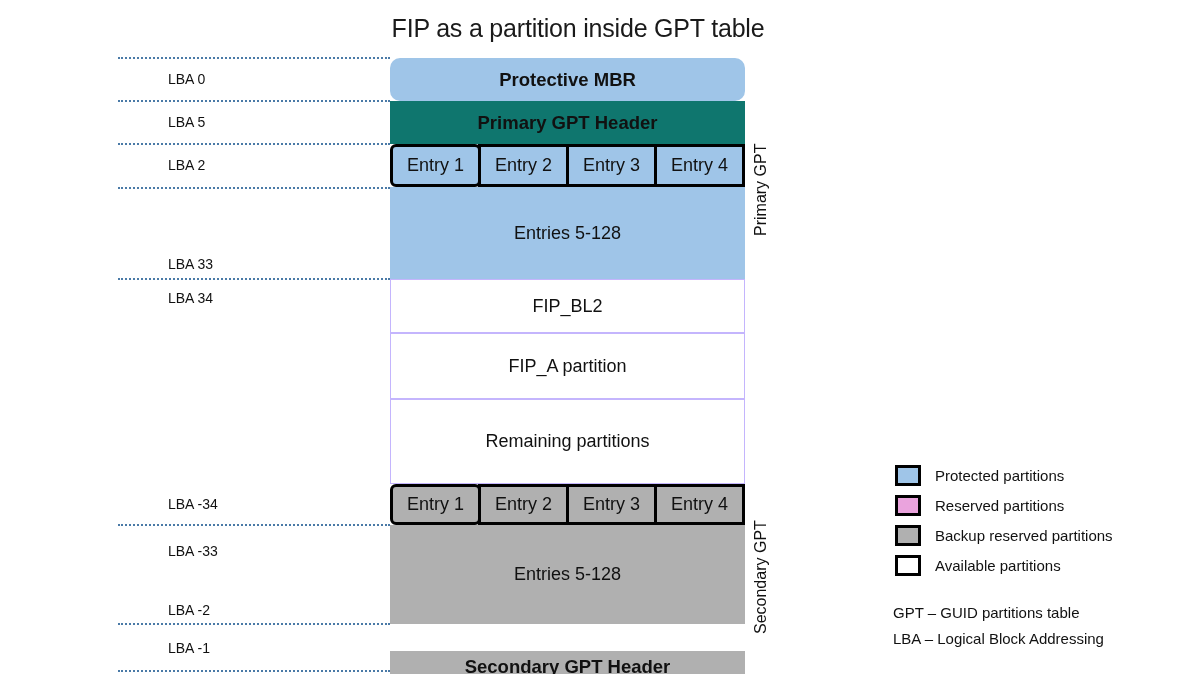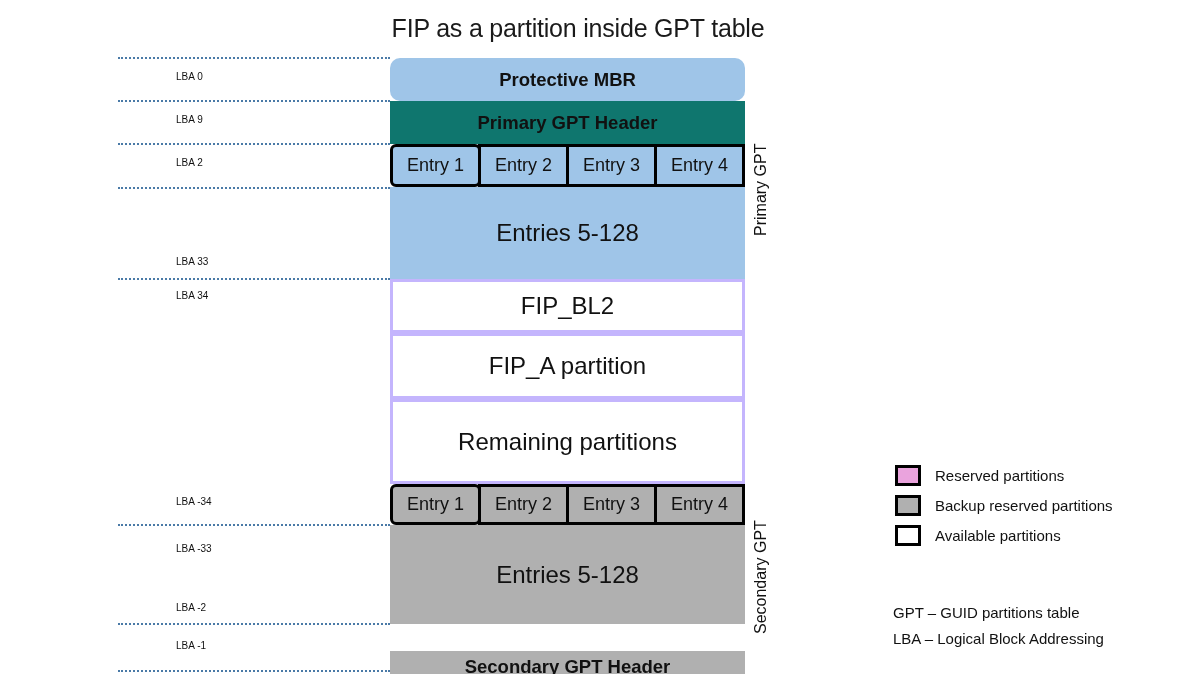--- a/index.html
+++ b/index.html
@@ -46,43 +46,43 @@
     position: absolute;
     left: 118px;
     width: 272px;
     height: 0;
     border-top: 2px dotted #4a7aa7;
   }
 
   
   .lba-label {
     position: absolute;
-    left: 176px;
-    font-size: 10px;
+    left: 168px;
+    font-size: 14px;
     color: #111111;
     white-space: nowrap;
   }
 
   
   .block {
     position: absolute;
     left: 390px;
     width: 355px;
     box-sizing: border-box;
     display: flex;
     align-items: center;
     justify-content: center;
-    font-size: 24px;
+    font-size: 18px;
     color: #111111;
     text-align: center;
   }
   .block.blue   { background: #9fc5e8; }
   .block.pink   { background: #0f766e; }
   .block.gray   { background: #b0b0b0; }
-  .block.white  { background: #ffffff; border: 3px solid #c4b5fd; }
+  .block.white  { background: #ffffff; border: 1px solid #c4b5fd; }
   .block.bold   { font-weight: bold; font-size: 18.5px; }
 
   
   .entry-row {
     position: absolute;
     left: 390px;
     width: 355px;
     display: flex;
     box-sizing: border-box;
   }
@@ -162,21 +162,21 @@
   <div class="leader" style="top:57px;"></div>
   <div class="leader" style="top:100px;"></div>
   <div class="leader" style="top:143px;"></div>
   <div class="leader" style="top:187px;"></div>
   <div class="leader" style="top:278px;"></div>
   <div class="leader" style="top:524px;"></div>
   <div class="leader" style="top:623px;"></div>
   <div class="leader" style="top:670px;"></div>
 
   <div class="lba-label" style="top:71px;">LBA 0</div>
-  <div class="lba-label" style="top:114px;">LBA 9</div>
+  <div class="lba-label" style="top:114px;">LBA 5</div>
   <div class="lba-label" style="top:157px;">LBA 2</div>
   <div class="lba-label" style="top:256px;">LBA 33</div>
   <div class="lba-label" style="top:290px;">LBA 34</div>
   <div class="lba-label" style="top:496px;">LBA -34</div>
   <div class="lba-label" style="top:543px;">LBA -33</div>
   <div class="lba-label" style="top:602px;">LBA -2</div>
   <div class="lba-label" style="top:640px;">LBA -1</div>
 
   <div class="block blue bold" style="top:58px;  height:43px;border-radius:10px;">Protective MBR</div>
 
@@ -208,20 +208,24 @@
 
   <div class="block gray bold" style="top:627px; height:32px;margin-top:24px;">Secondary GPT Header</div>
 
   <div class="side-label" style="top:100px; height:180px;">Primary GPT</div>
 
   <div class="side-label" style="top:484px; height:187px;">Secondary GPT</div>
 </div>
 
 <div id="legend">
   <div class="legend-row">
+    <div class="legend-swatch" style="background:#9fc5e8;"></div>
+    <div class="legend-text">Protected partitions</div>
+  </div>
+  <div class="legend-row">
     <div class="legend-swatch" style="background:#eaa3dd;"></div>
     <div class="legend-text">Reserved partitions</div>
   </div>
   <div class="legend-row">
     <div class="legend-swatch" style="background:#b0b0b0;"></div>
     <div class="legend-text">Backup reserved partitions</div>
   </div>
   <div class="legend-row">
     <div class="legend-swatch" style="background:#ffffff;"></div>
     <div class="legend-text">Available partitions</div>

